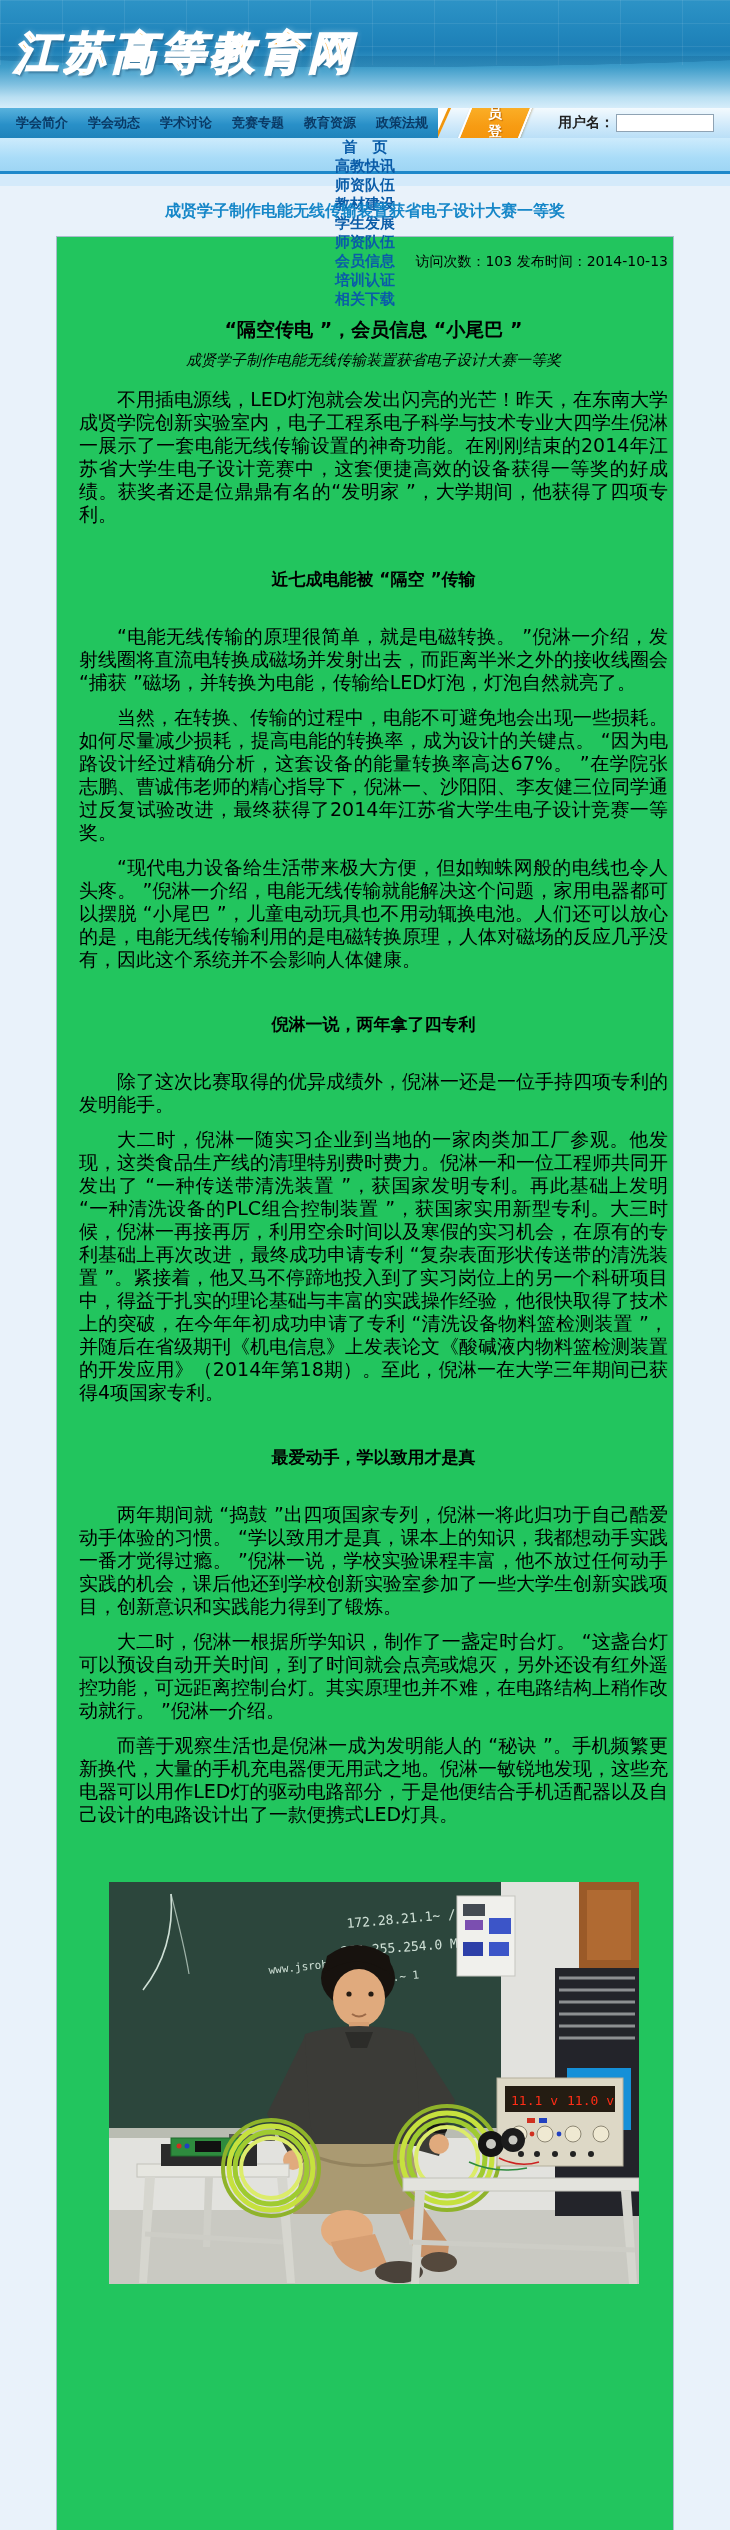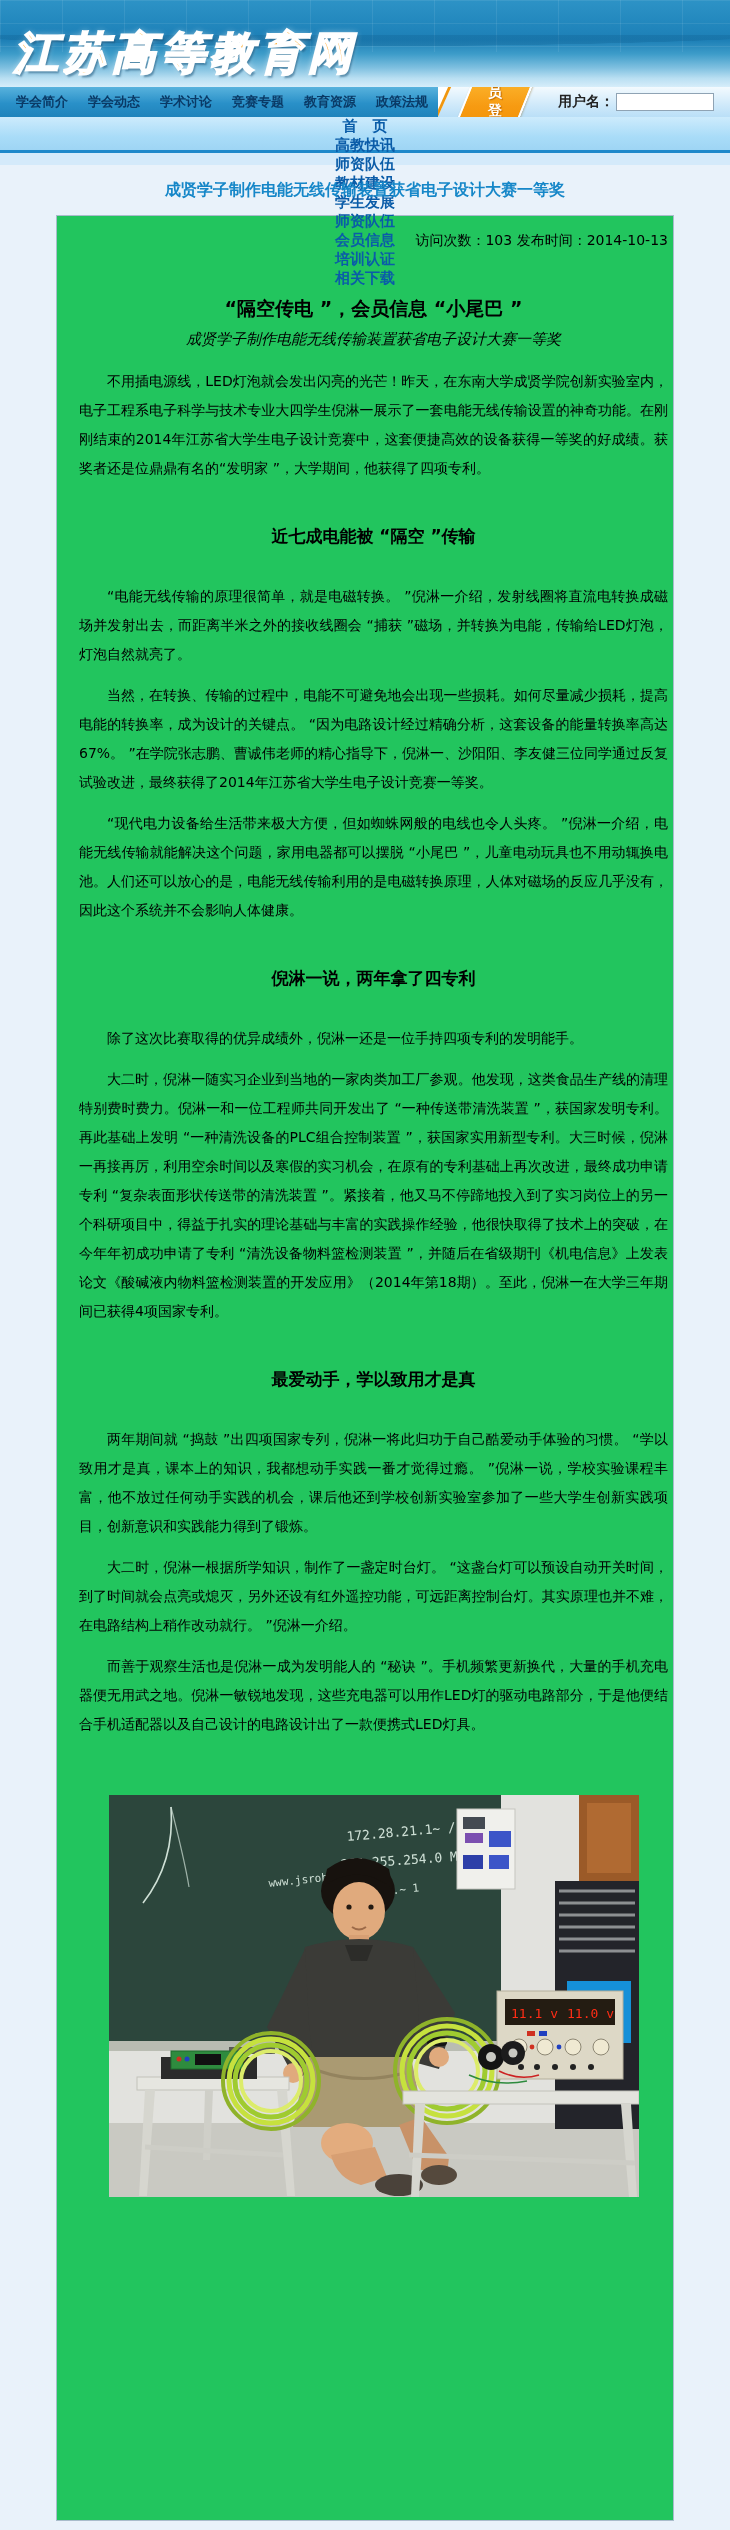--- a/index.html
+++ b/index.html
@@ -4,21 +4,21 @@
 <style>
   * { margin:0; padding:0; box-sizing:border-box; }
   html,body { width:730px; }
   body {
     font-family:"DejaVu Sans","Liberation Sans",sans-serif;
     background:#e9f2fa;
     width:730px; height:2530px; overflow:hidden; position:relative;
   }
   
   .header {
-    height:87px; position:relative; overflow:hidden;
+    height:108px; position:relative; overflow:hidden;
     background:linear-gradient(180deg,#2d93c6 0%,#2287bd 28%,#1d7fb6 46%,#3d9cc9 62%,#7fc0e0 78%,#b9dff2 90%,#d6edfa 100%);
   }
   .header .grid {
     position:absolute; inset:0 0 40% 0;
     background-image:linear-gradient(rgba(255,255,255,.08) 1px,transparent 1px),
                      linear-gradient(90deg,rgba(255,255,255,.08) 1px,transparent 1px);
     background-size:62px 23px;
   }
   .header .wave {
     position:absolute; left:0; right:0; bottom:18px; height:34px;
@@ -89,21 +89,21 @@
     padding:16px 5px 0 22px;
   }
   .meta { text-align:right; font-size:14px; color:#000; }
   .headline { text-align:center; font-size:19px; font-weight:bold; color:#000; margin-top:46px; }
   .subheadline {
     text-align:center; font-size:15px; color:#000; margin-top:8px;
     font-family:"DejaVu Serif","Liberation Serif",serif; font-style:italic;
   }
   .article { margin-top:18px; }
   .article p {
-    font-size:14px; line-height:29px; color:#000;
+    font-size:19px; line-height:23px; color:#000;
     text-indent:2em; margin:12px 0; text-align:justify;
   }
   .article h3 {
     font-size:17px; font-weight:bold; color:#000; text-align:center;
     margin:42px 0 34px 0;
   }
   .photo-wrap { width:530px; margin:56px auto 0 auto; }
   .photo-wrap svg { display:block; }
   .mono { font-family:"DejaVu Sans Mono","Liberation Mono",monospace; }
 </style>

